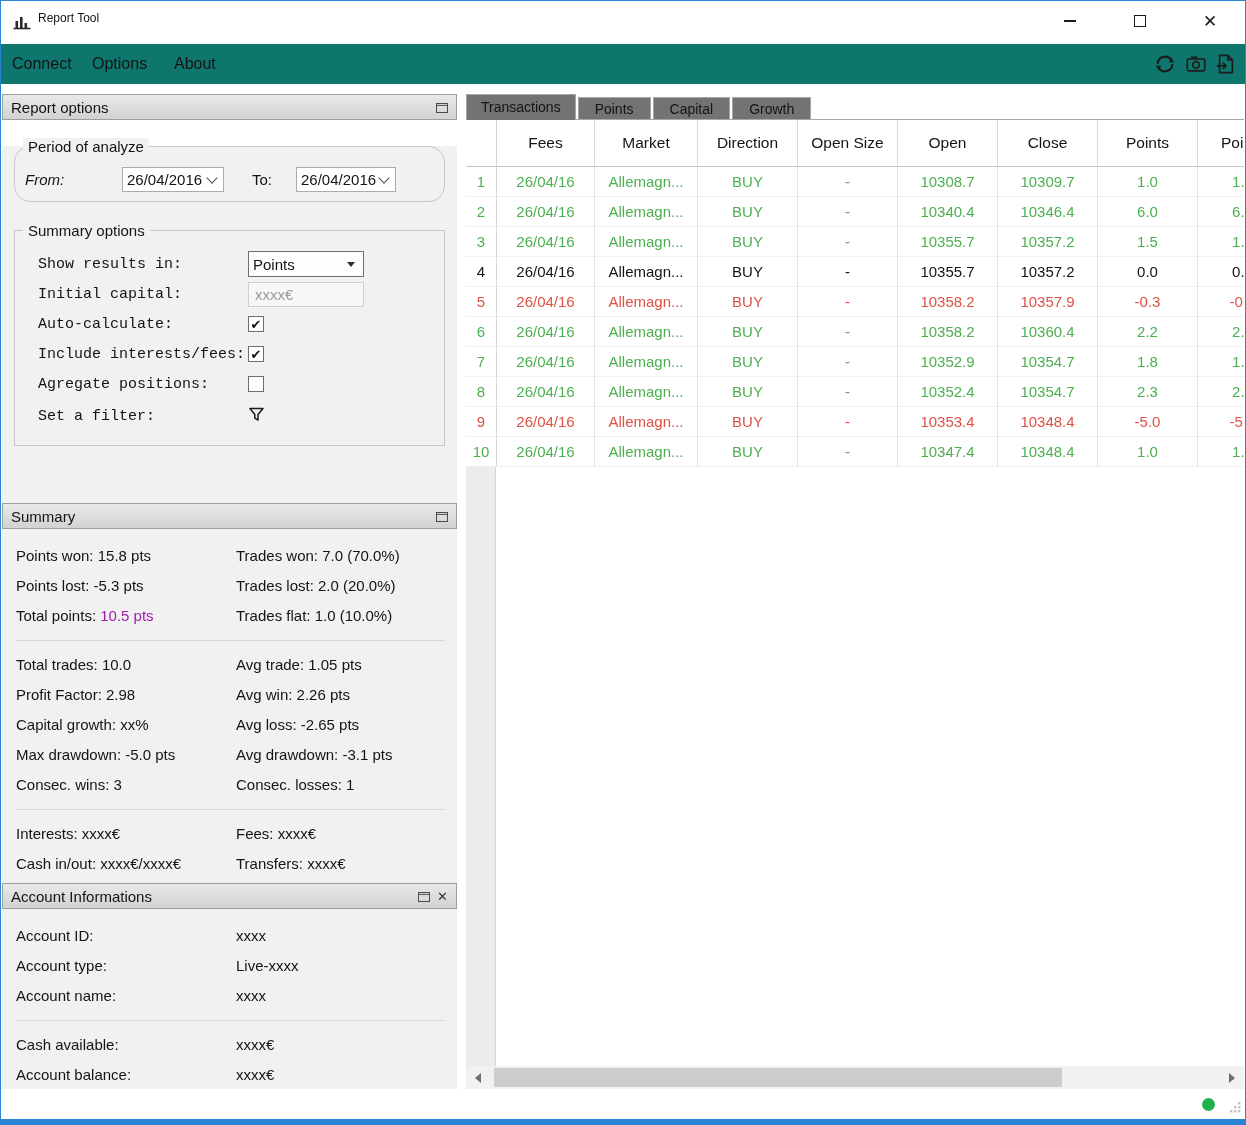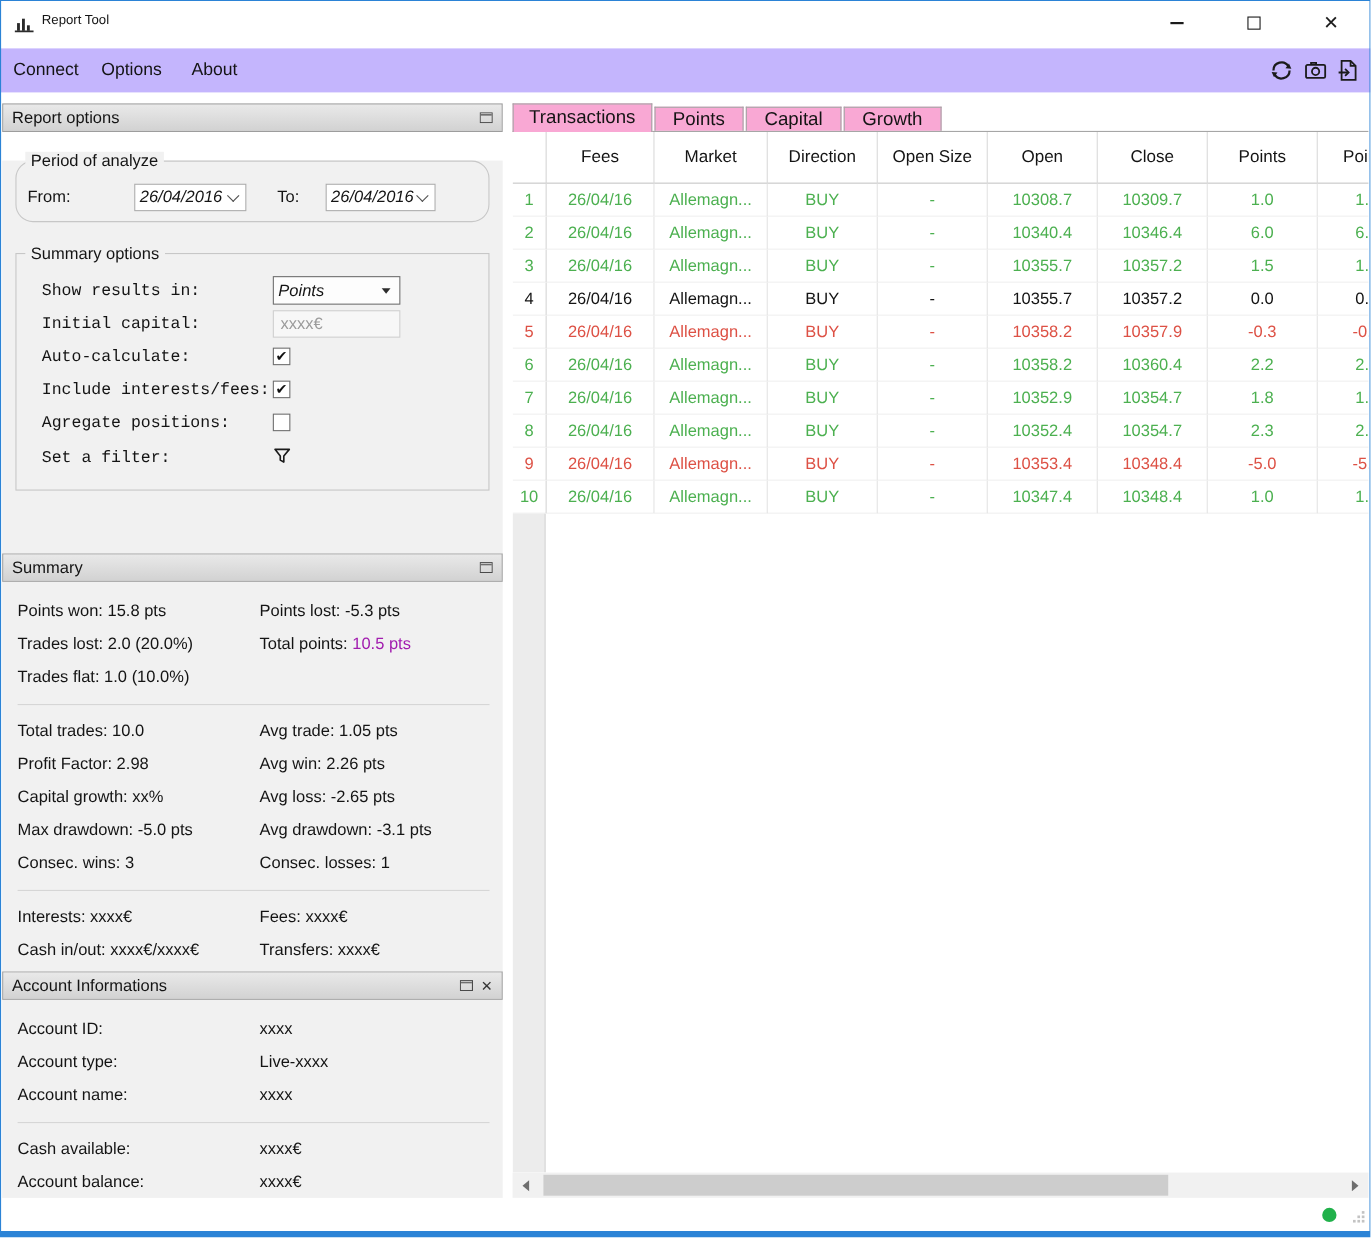--- a/index.html
+++ b/index.html
@@ -15,65 +15,65 @@
   
   .titlebar { position:absolute; left:0; top:0; right:0; height:44px; background:#fff; }
   .app-icon { position:absolute; left:12px; top:11px; }
   .title-text { position:absolute; left:38px; top:11px; font-size:12px; }
   .wbtn { position:absolute; top:0; width:46px; height:42px; display:flex; align-items:center; justify-content:center; cursor:default; }
   .wbtn.min { left:1047px; } .wbtn.max { left:1117px; } .wbtn.close { left:1187px; font-size:17px; color:#1b1b1b; }
   .glyph-min { width:12px; height:1.5px; background:#1b1b1b; display:block; }
   .glyph-max { width:12px; height:12px; border:1.3px solid #1b1b1b; display:block; }
 
   
-  .menubar { position:absolute; left:0; top:44px; right:0; height:40px; background:#c4b5fd;text-align:center; }
+  .menubar { position:absolute; left:0; top:44px; right:0; height:40px; background:#0f766e;text-align:center; }
   .menu-item { position:absolute; top:9px; font-size:16px; padding:2px 4px; }
   .menu-icons { position:absolute; right:10px; top:9px; display:flex; gap:9px; align-items:center; }
 
   
   .left-col { position:absolute; left:2px; top:94px; width:455px; }
   .panel-header {
     height:26px; display:flex; align-items:center; padding:0 8px;
     background:linear-gradient(#e9e9e9,#d2d2d2); border:1px solid #9d9d9d; font-size:15px;
   }
   .hdr-icons { margin-left:auto; display:flex; gap:7px; align-items:center; }
   .hdr-x { font-size:13px; color:#333; line-height:1; }
   .panel-body { background:#f1f1f1; position:relative; }
   .ro-body { height:357px; } .sum-body { height:354px; } .acc-body { height:209px; }
 
   .group { border:1px solid #c7c7c7; margin:0 12px; position:relative; }
   .group-label { position:absolute; top:-9px; left:8px; background:#f1f1f1; padding:0 5px; font-size:15px; }
   .g-period { margin-top:26px; height:56px;border-radius:16px; }
   .g-sumopt { margin-top:28px; padding:18px 21px 12px; }
 
   .period-row { display:flex; align-items:center; margin:20px 10px 0; }
-  .plabel { width:97px; } .plabel2 { width:44px; margin-left:28px; }
+  .plabel { width:97px;font-style:italic; } .plabel2 { width:44px; margin-left:28px; }
   .combo { display:flex; align-items:center; border:1px solid #acacac; background:#fff; height:25px; cursor:default; }
   .combo-date { width:102px; } .combo-date2 { width:100px; }
-  .combo-text { padding-left:4px; overflow:hidden; white-space:nowrap; width:80px;font-style:italic; }
+  .combo-text { padding-left:4px; overflow:hidden; white-space:nowrap; width:80px; }
   .chev { width:8px; height:8px; border-right:1.6px solid #4e4e4e; border-bottom:1.6px solid #4e4e4e; transform:rotate(45deg); margin:-4px 7px 0 auto; flex:none; }
 
   .opt-row { display:flex; align-items:center; height:30px; padding:0 2px; }
   .opt-label { width:210px;font-family:Liberation Mono, monospace; }
   .combo-pts { width:116px; height:26px; border:1px solid #6f6f6f; background:#fdfdfd; }
   .tri { width:0; height:0; border-left:4.5px solid transparent; border-right:4.5px solid transparent; border-top:5.5px solid #2d2d2d; margin:0 8px 0 auto; }
   .cap-input { width:116px; height:25px; border:1px solid #cfcfcf; background:#f7f7f7; color:#9b9b9b; padding:0 6px; font:inherit; }
   .cb { width:16px; height:16px; border:1px solid #6e6e6e; background:#fff; display:flex; align-items:center; justify-content:center; }
   .cb .tick { font-family:"DejaVu Sans",sans-serif; font-size:13px; color:#111; line-height:1; }
   .filter-row { height:34px; }
 
   .sum-grid, .acc-grid { display:grid; grid-template-columns:220px auto; padding:12px 0 0 14px; }
   .sum-grid > div, .acc-grid > div { line-height:30px; white-space:nowrap; }
   .sep { grid-column:1 / -1; border-top:1px solid #d6d6d6; margin:9px 12px 9px 0; }
   .green-val { color:#a21caf; }
 
   
   .right { position:absolute; left:462px; top:93px; width:782px; }
   .tabs { display:flex; gap:2px; height:26px; align-items:flex-end; padding-left:4px; }
-  .tab { border:1px solid #a6a6a6; border-bottom:none; background:#f9a8d4; display:flex; align-items:center; justify-content:center; font-size:17px; padding:0 16px; height:22px; }
+  .tab { border:1px solid #a6a6a6; border-bottom:none; background:#737373; display:flex; align-items:center; justify-content:center; font-size:14px; padding:0 16px; height:22px; }
   .tab.active { height:26px; position:relative; z-index:3; margin-bottom:-1px; padding:0 14px 1px; }
 
   .viewport { position:relative; margin-left:4px; width:778px; height:947px; overflow:hidden; border-top:1px solid #a6a6a6; background:#fff; }
   .thead, .tr { display:grid; grid-template-columns:31px 98px 103px 100px 100px 100px 100px 100px 90px; width:822px; }
   .thead { height:47px; }
   .th { display:flex; align-items:center; justify-content:center; border-right:1px solid #dadada; border-bottom:1px solid #c6c6c6; font-size:15.5px; white-space:nowrap; }
   .tr { height:30px; }
   .td { display:flex; align-items:center; justify-content:center; border-right:1px solid #e4e4e4; border-bottom:1px solid #f0f0f0; white-space:nowrap; overflow:visible; }
   .tr.win .td { color:#4cb050; }
   .tr.loss .td { color:#dd5145; }
@@ -222,20 +222,21 @@
     <span class="hdr-icons">
       <span><svg width="12" height="10" viewBox="0 0 12 10">
             <rect x="0.5" y="0.5" width="11" height="9" fill="none" stroke="#4a4a4a"></rect>
             <path d="M1 2.4h10" stroke="#4a4a4a"></path>
           </svg></span>
     </span>
   </div>
   <div class="panel-body sum-body">
     <div class="sum-grid">
       <div>Points won: 15.8 pts</div>
+      <div>Trades won: 7.0 (70.0%)</div>
       <div>Points lost: -5.3 pts</div>
       <div>Trades lost: 2.0 (20.0%)</div>
       <div><span>Total points:</span> <span class="green-val">10.5 pts</span></div>
       <div>Trades flat: 1.0 (10.0%)</div>
       <div class="sep"></div>
       <div>Total trades: 10.0</div>
       <div>Avg trade: 1.05 pts</div>
       <div>Profit Factor: 2.98</div>
       <div>Avg win: 2.26 pts</div>
       <div>Capital growth: xx%</div>

